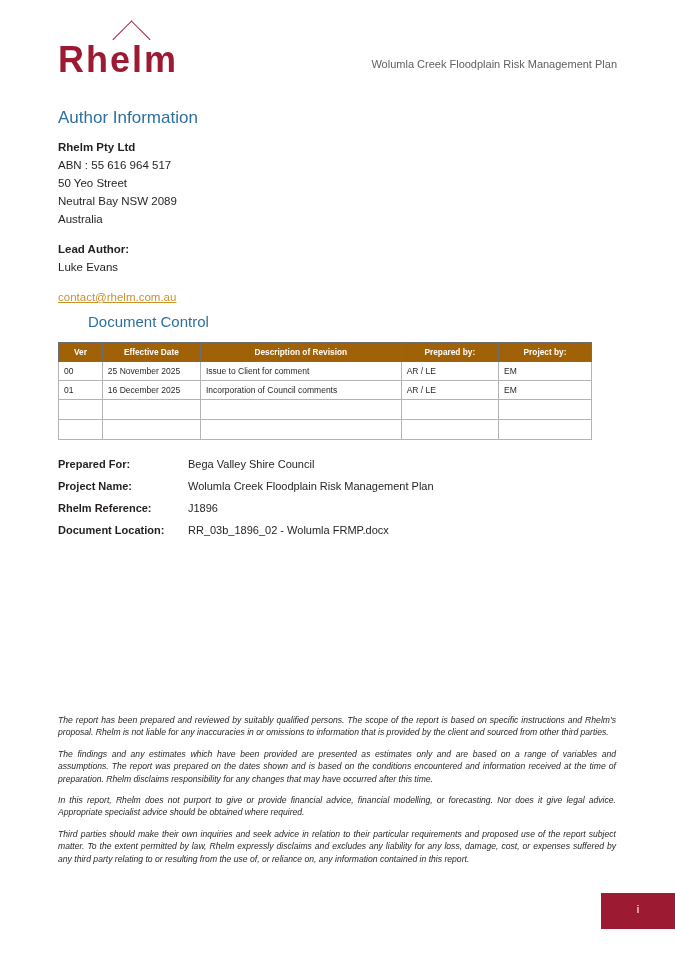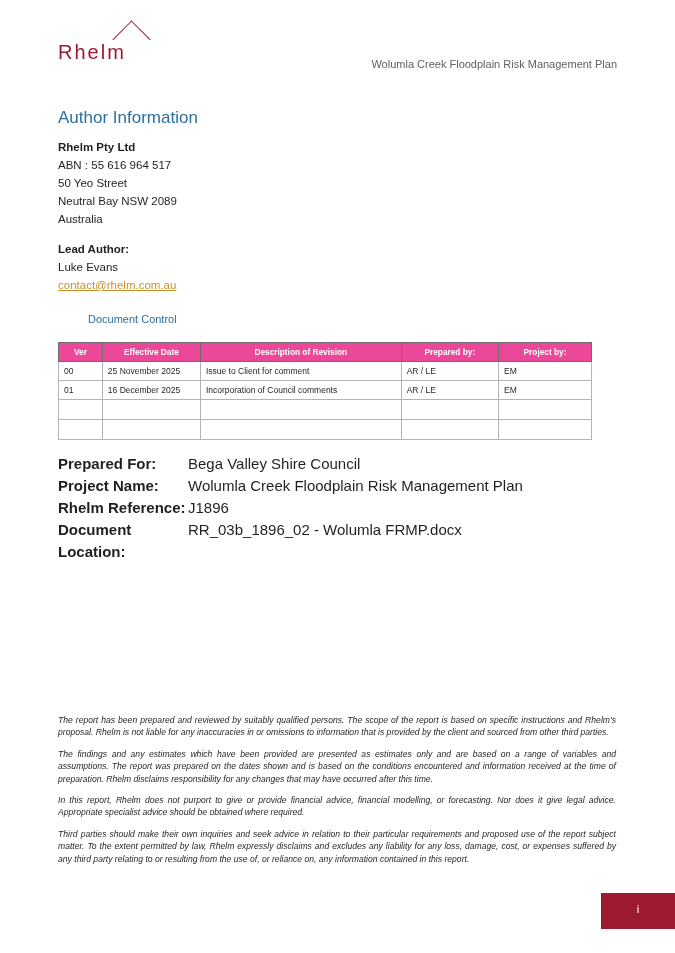--- a/index.html
+++ b/index.html
@@ -28,22 +28,22 @@
     position: absolute;
     top: 36px;
     left: 58px;
     right: 58px;
     height: 54px;
   }
   .logo {
     position: absolute;
     left: 0;
     top: 6px;
-    font-size: 20px;
-    font-weight: normal;
+    font-size: 36px;
+    font-weight: bold;
     letter-spacing: 2px;
     color: #9c1b33;
     line-height: 1;
     font-family: "Liberation Sans", sans-serif;
   }
   .logo .dot {
     color: #9c1b33;
   }
   .logo-roof {
     position: absolute;
@@ -66,48 +66,49 @@
 
   
   .h1-blue {
     position: absolute;
     font-size: 17px;
     color: #2e6f9e;
     font-weight: normal;
     font-family: "Liberation Sans", sans-serif;
   }
   #contact-heading { left: 58px; top: 108px; }
-  #doccontrol-heading { left: 88px; top: 313px; font-size: 11px; text-align: center; }
+  #doccontrol-heading { left: 88px; top: 313px; font-size: 15px; text-align: center; }
 
   
   .contact-block {
     position: absolute;
     left: 58px;
     top: 138px;
     font-size: 11.5px;
     line-height: 18px;
   }
   .contact-block .bold { font-weight: bold; }
   .contact-gap { height: 12px; }
   .link {
     color: #c8922a;
     text-decoration: underline;
+    margin-top: 12px;
   }
 
   
   .dc-table {
     position: absolute;
     left: 58px;
     top: 342px;
     width: 534px;
     border-collapse: collapse;
     font-size: 8.5px;
   }
   .dc-table th {
-    background: #ec4899;
+    background: #a16207;
     color: #ffffff;
     font-weight: bold;
     font-size: 8.3px;
     padding: 4px 4px;
     border: 0.8px solid #6d6e71;
   }
   .dc-table td {
     border: 0.7px solid #b3b3b3;
     padding: 4px 5px;
     height: 9px;
@@ -121,21 +122,21 @@
   .col-date { width: 96px; }
   .col-desc { width: 212px; }
   .col-prep { width: 96px; }
   .col-rev { width: 92px; }
 
   
   .meta {
     position: absolute;
     left: 58px;
     top: 453px;
-    font-size: 15px;
+    font-size: 11px;
     line-height: 22px;
   }
   .meta .row { display: flex; }
   .meta .lbl {
     width: 130px;
     font-weight: bold;
   }
   .meta .val { }
 
   

